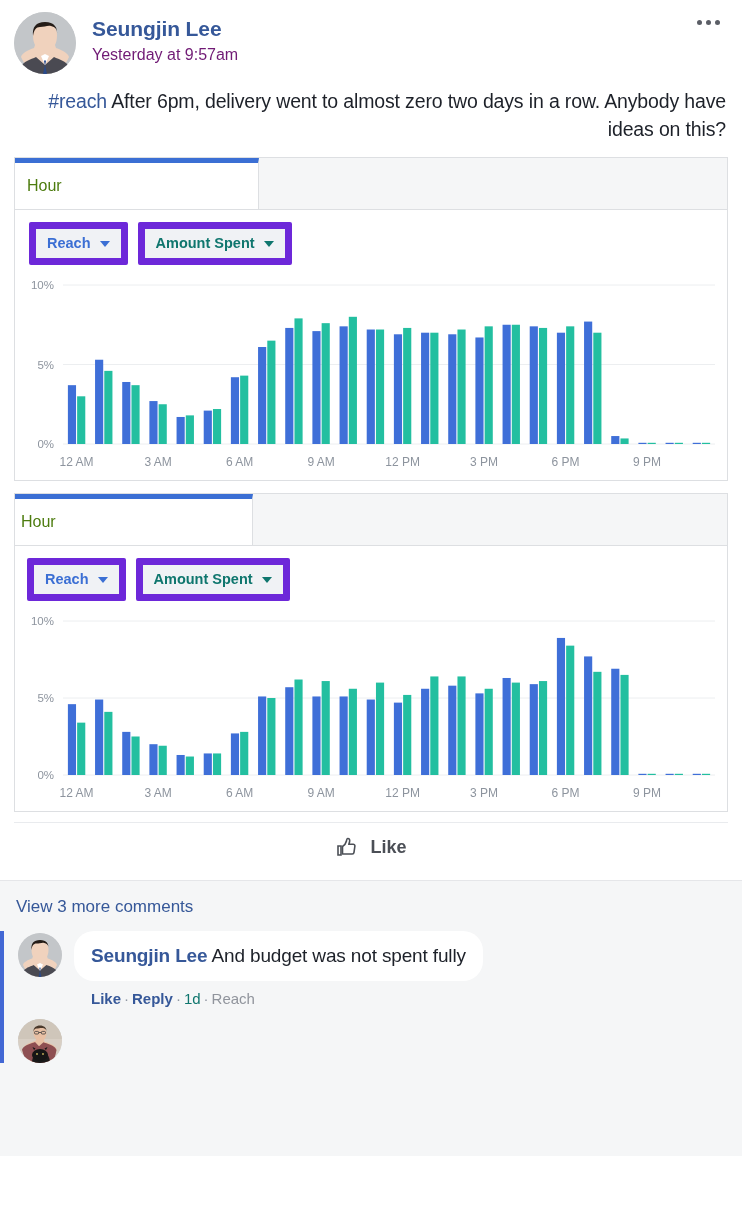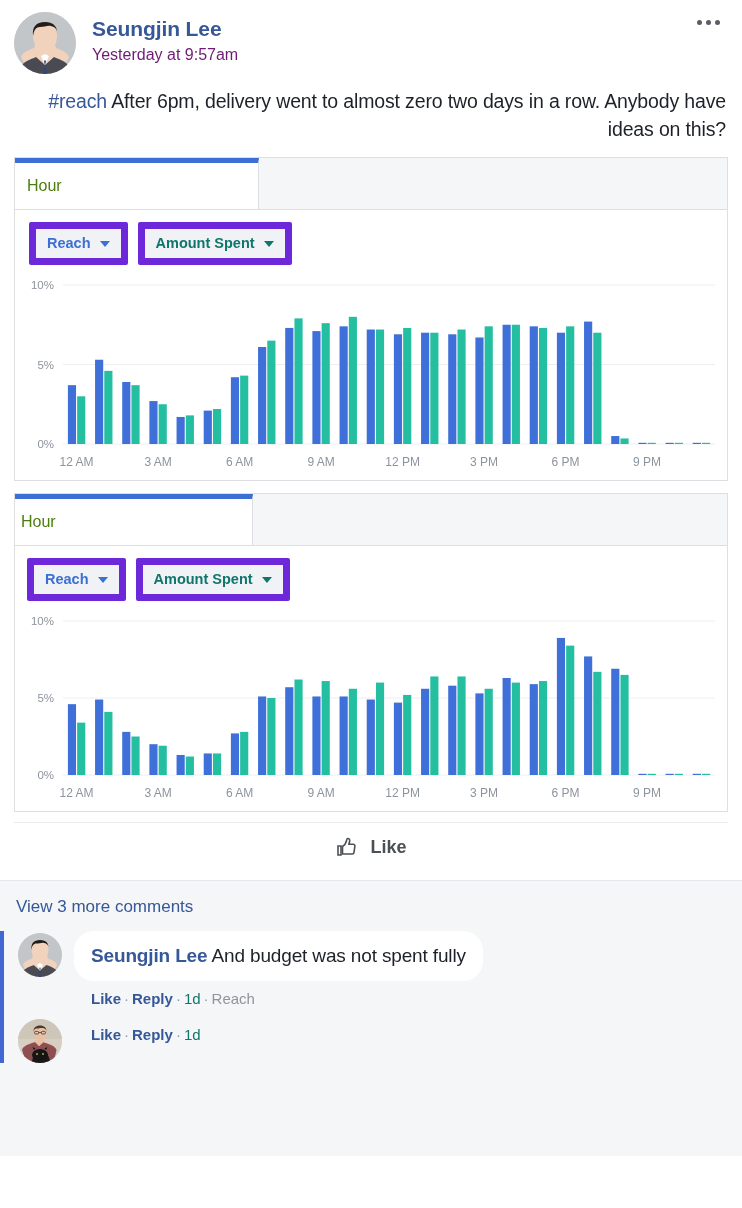--- a/index.html
+++ b/index.html
@@ -478,19 +478,16 @@
           <path d="M20.7 13.5h2.6" stroke="#3a3a3a" stroke-width="0.8"></path>
           <path d="M17 23l-1 .5c-5 1.4-11 3.6-12 7.3C8 46 14 49 22 49s14-3 16.5-18c-1-3.7-7-5.9-12-7.3l-1-.5-4.5 4z" fill="#8e4f52"></path>
           <path d="M14 44c0-7 4-12 9-12s9 5 9 12c-2.5 2-5.5 3-9 3s-6.5-1-9-3z" fill="#1a1a1a"></path>
           <ellipse cx="22" cy="36" rx="8" ry="6" fill="#151515"></ellipse>
           <path d="M16 31l-1.5-3 3 1.4zM28 31l1.5-3-3 1.4z" fill="#151515"></path>
           <circle cx="19" cy="35" r="0.9" fill="#c9b45a"></circle>
           <circle cx="25" cy="35" r="0.9" fill="#c9b45a"></circle>
         </svg>
       </div>
       <div class="c-body">
-        <div class="c-actions">
-          <a>Like</a><span class="sep">·</span><a>Reply</a><span class="sep">·</span><span class="ago">1d</span>
-        </div>
       </div>
     </div>
   </div>
 </div>
 
 </body></html>

